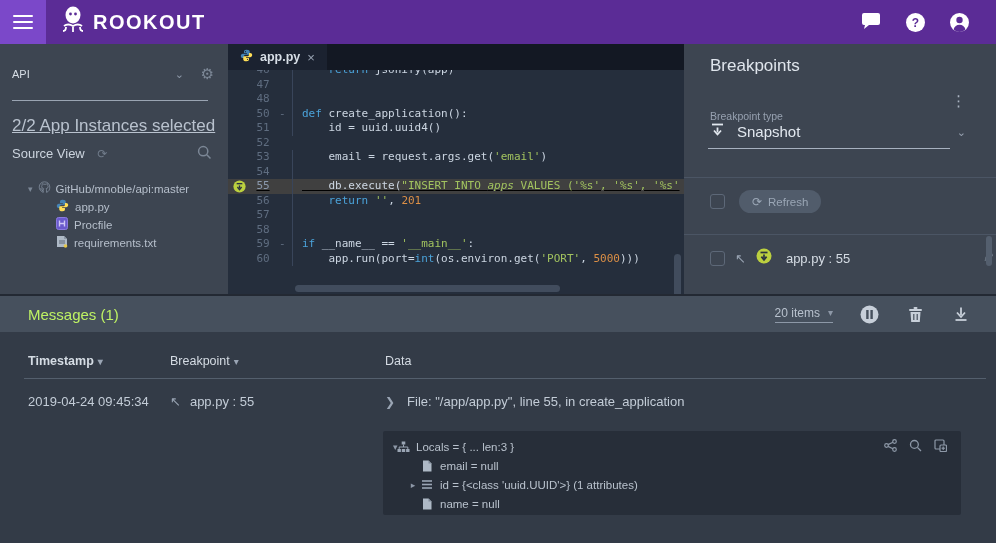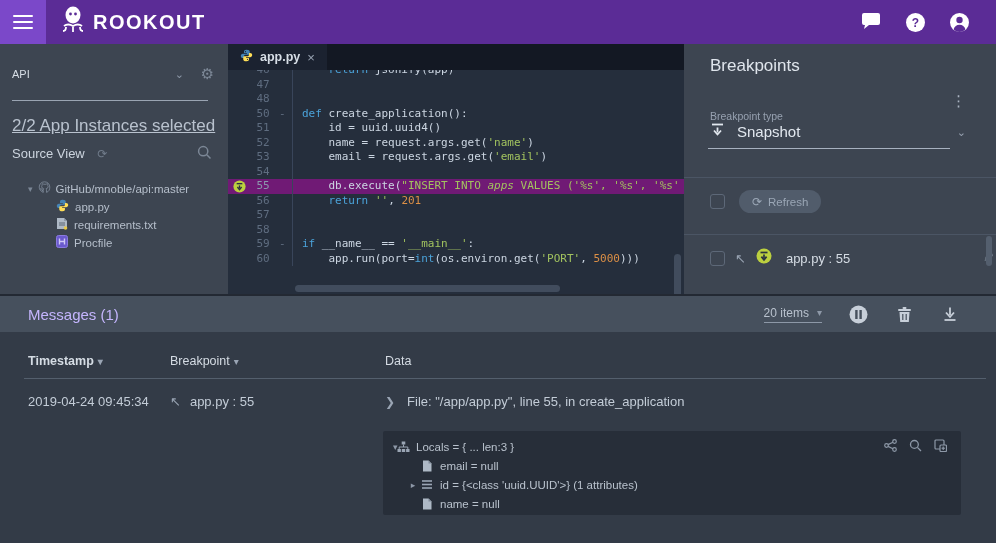--- a/index.html
+++ b/index.html
@@ -40,21 +40,21 @@
   .tree-file { display:flex; align-items:center; gap:6px; padding-left:56px; height:18px; cursor:pointer; }
   .tree-file span.lbl { color:#b6bfcb; font-size:11.5px; }
 
   
   .tabbar { position:absolute; top:0; left:0; width:456px; height:26px; background:#131823; display:flex; }
   .tab { display:flex; align-items:center; gap:7px; padding:0 12px 0 12px; background:#1b2230; cursor:pointer; }
   .tab-label { color:#d6dde5; font-size:12.5px; font-weight:bold; }
   .tab-close { color:#9aa5b4; font-size:13px; cursor:pointer; }
   .code { position:absolute; top:26px; left:0; width:456px; height:224px; font-family:"DejaVu Sans Mono", monospace; font-size:11px; overflow:hidden; }
   .code-line { display:flex; height:14.5px; line-height:14.5px; white-space:pre; }
-  .code-line.hl { background:#701a75; }
+  .code-line.hl { background:#404040;text-decoration:underline; }
   .cl-bp { width:22px; display:flex; align-items:center; justify-content:center; }
   .cl-num { width:26px; text-align:center; color:#5f6d80; cursor:pointer; }
   .code-line.hl .cl-num { color:#8b99ad; }
   .cl-fold { width:14px; color:#5f6d80; padding-left:3px; }
   .cl-text { flex:1; overflow:hidden; border-left:1px solid #39455a; padding-left:9px; margin-left:2px; }
   .c-plain { color:#ccd6e2; } .c-kw { color:#4ba3da; } .c-str { color:#a2c35f; }
   .c-num { color:#dd9046; } .c-i { font-style:italic; }
   .hscroll { position:absolute; left:67px; bottom:2px; width:265px; height:7px; border-radius:4px; background:#5a6678; opacity:.55; cursor:pointer; }
   .vscroll { position:absolute; right:3px; top:210px; width:7px; height:56px; border-radius:4px; background:#5a6678; opacity:.55; cursor:pointer; }
 
@@ -74,22 +74,22 @@
   .refresh-pill .rp-ic { color:#9aa6b5; font-size:12px; }
   .bp-entry { position:absolute; left:26px; top:204px; width:270px; display:flex; align-items:center; gap:10px; }
   .nw-arrow { color:#98a3b2; font-size:13px; }
   .bp-entry-label { color:#d5dce4; font-size:13px; margin-left:4px; }
   .pencil { position:absolute; right:-14px; top:2px; color:#7e8997; font-size:13px; cursor:pointer; transform:scaleX(-1); }
   .rp-scroll { position:absolute; right:4px; top:192px; width:6px; height:30px; border-radius:3px; background:#545f6e; cursor:pointer; }
 
   
   .messages { position:absolute; top:294px; left:0; width:996px; height:249px; background:#333b47; border-top:2px solid #232933; }
   .msg-header { position:absolute; top:0; left:0; width:996px; height:36px; background:#46505d; display:flex; align-items:center; }
-  .msg-title { color:#c4b5fd; font-size:15px; margin-left:28px; }
-  .msg-tools { margin-left:auto; display:flex; align-items:center; gap:26px; padding-right:36px; }
+  .msg-title { color:#bef264; font-size:15px; margin-left:28px; }
+  .msg-tools { margin-left:auto; display:flex; align-items:center; gap:26px; padding-right:25px; }
   .items-select { display:flex; align-items:center; gap:8px; border-bottom:1px solid #8d98a7; padding-bottom:2px; cursor:pointer; }
   .items-select span { color:#b9c2ce; font-size:12px; }
   .items-select .iv-chev { color:#8d98a7; font-size:10px; }
   .msg-tool-ic { width:20px; height:20px; display:flex; align-items:center; justify-content:center; cursor:pointer; }
 
   .th-row { position:absolute; top:58px; left:0; width:996px; }
   .th { position:absolute; font-size:12.5px; color:#d5dce4; }
   .th .sort { color:#9aa5b4; font-size:10px; margin-left:4px; }
   .th-underline { position:absolute; top:82px; left:24px; width:962px; height:1px; background:#545f6d; }
 
@@ -186,34 +186,34 @@
         <div id="tree-files">
             <div class="tree-file">
               <span><svg width="13" height="13" viewBox="0 0 16 16">
                   <path d="M8 1 C5 1 5 2.5 5 3.5 L5 5 L8.5 5 L8.5 5.8 L3.5 5.8 C2 5.8 1 7 1 8.5 C1 10 2 11 3.5 11 L5 11 L5 9 C5 7.5 6 7 7.5 7 L10.5 7 C11.5 7 12 6.3 12 5.5 L12 3.5 C12 2 11 1 8 1 Z" fill="#4584b6"></path>
                   <path d="M8 15 C11 15 11 13.5 11 12.5 L11 11 L7.5 11 L7.5 10.2 L12.5 10.2 C14 10.2 15 9 15 7.5 C15 6 14 5 12.5 5 L11 5 L11 7 C11 8.5 10 9 8.5 9 L5.5 9 C4.5 9 4 9.7 4 10.5 L4 12.5 C4 14 5 15 8 15 Z" fill="#ffde57"></path>
                 </svg></span>
               <span class="lbl">app.py</span>
             </div>
             <div class="tree-file">
               <span><svg width="12" height="13" viewBox="0 0 12 13">
+                  <rect x="0.5" y="0.5" width="11" height="12" rx="2" fill="#6a5acd" stroke="#8b7ae0" stroke-width="1"></rect>
+                  <path d="M3.5 3.5 V9.5 M8.5 3.5 V9.5 M3.5 6.5 H8.5" stroke="#cfc8f5" stroke-width="1.4" fill="none"></path>
+                </svg></span>
+              <span class="lbl">Procfile</span>
+            </div>
+            <div class="tree-file">
+              <span><svg width="12" height="13" viewBox="0 0 12 13">
                   <path d="M1 1 H8 L11 4 V12 H1 Z" fill="#aeb9c6"></path>
                   <path d="M8 1 L8 4 L11 4" fill="#8d98a7"></path>
                   <line x1="3" y1="6" x2="9" y2="6" stroke="#5c6775" stroke-width="1"></line>
                   <line x1="3" y1="8" x2="9" y2="8" stroke="#5c6775" stroke-width="1"></line>
                   <circle cx="9.5" cy="11" r="1.8" fill="#e8c84a"></circle>
                 </svg></span>
               <span class="lbl">requirements.txt</span>
-            </div>
-            <div class="tree-file">
-              <span><svg width="12" height="13" viewBox="0 0 12 13">
-                  <rect x="0.5" y="0.5" width="11" height="12" rx="2" fill="#6a5acd" stroke="#8b7ae0" stroke-width="1"></rect>
-                  <path d="M3.5 3.5 V9.5 M8.5 3.5 V9.5 M3.5 6.5 H8.5" stroke="#cfc8f5" stroke-width="1.4" fill="none"></path>
-                </svg></span>
-              <span class="lbl">Procfile</span>
             </div>
           </div>
       </div>
     </aside>
 
     <section class="editor">
       <div class="tabbar">
         <div class="tab">
           <span>
             <svg width="13" height="13" viewBox="0 0 16 16">
@@ -224,21 +224,21 @@
           <span class="tab-label">app.py</span>
           <span class="tab-close">×</span>
         </div>
       </div>
       <div class="code" id="code-lines">
           <div class="code-line" style="margin-top: -7px;"><span class="cl-bp"></span><span class="cl-num">46</span><span class="cl-fold"></span><span class="cl-text"><span class="c-plain">    </span><span class="c-kw">return</span><span class="c-plain"> jsonify(app)</span></span></div>
           <div class="code-line"><span class="cl-bp"></span><span class="cl-num">47</span><span class="cl-fold"></span><span class="cl-text"></span></div>
           <div class="code-line"><span class="cl-bp"></span><span class="cl-num">48</span><span class="cl-fold"></span><span class="cl-text"></span></div>
           <div class="code-line"><span class="cl-bp"></span><span class="cl-num">50</span><span class="cl-fold">-</span><span class="cl-text"><span class="c-kw">def</span><span class="c-plain"> create_application():</span></span></div>
           <div class="code-line"><span class="cl-bp"></span><span class="cl-num">51</span><span class="cl-fold"></span><span class="cl-text"><span class="c-plain">    id = uuid.uuid4()</span></span></div>
-          <div class="code-line"><span class="cl-bp"></span><span class="cl-num">52</span><span class="cl-fold"></span><span class="cl-text"><span class="c-plain">    name = request.args.get(</span><span class="c-str">'name'</span><span class="c-plain">)</span></span></div>
+          <div class="code-line"><span class="cl-bp"></span><span class="cl-num">52</span><span class="cl-fold"></span></div>
           <div class="code-line"><span class="cl-bp"></span><span class="cl-num">53</span><span class="cl-fold"></span><span class="cl-text"><span class="c-plain">    email = request.args.get(</span><span class="c-str">'email'</span><span class="c-plain">)</span></span></div>
           <div class="code-line"><span class="cl-bp"></span><span class="cl-num">54</span><span class="cl-fold"></span><span class="cl-text"></span></div>
           <div class="code-line hl"><span class="cl-bp"><svg width="13" height="13" viewBox="0 0 16 16">
                 <circle cx="8" cy="8" r="7.5" fill="#bcd03f"></circle>
                 <line x1="4.5" y1="4.5" x2="11.5" y2="4.5" stroke="#2b3340" stroke-width="1.7"></line>
                 <line x1="8" y1="6.6" x2="8" y2="10.2" stroke="#2b3340" stroke-width="1.7"></line>
                 <path d="M5.4 8.6 L8 11.8 L10.6 8.6" fill="none" stroke="#2b3340" stroke-width="1.7"></path>
               </svg></span><span class="cl-num">55</span><span class="cl-fold"></span><span class="cl-text"><span class="c-plain">    db.execute(</span><span class="c-str">"INSERT INTO </span><span class="c-str c-i">apps</span><span class="c-str"> VALUES ('%s', '%s', '%s'</span></span></div>
           <div class="code-line"><span class="cl-bp"></span><span class="cl-num">56</span><span class="cl-fold"></span><span class="cl-text"><span class="c-plain">    </span><span class="c-kw">return</span><span class="c-plain"> </span><span class="c-str">''</span><span class="c-plain">, </span><span class="c-num">201</span></span></div>
           <div class="code-line"><span class="cl-bp"></span><span class="cl-num">57</span><span class="cl-fold"></span><span class="cl-text"></span></div>

